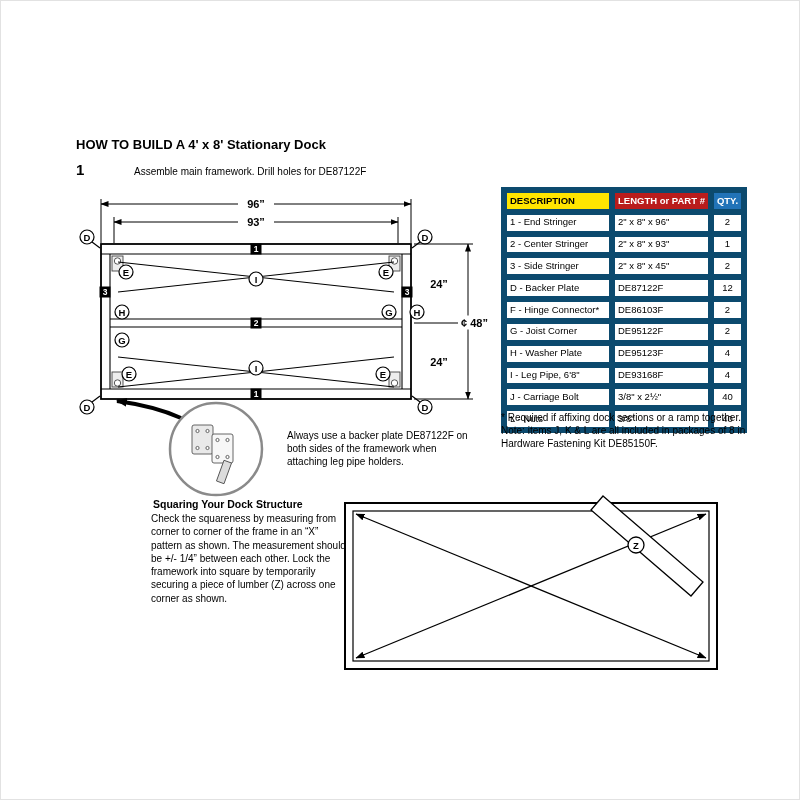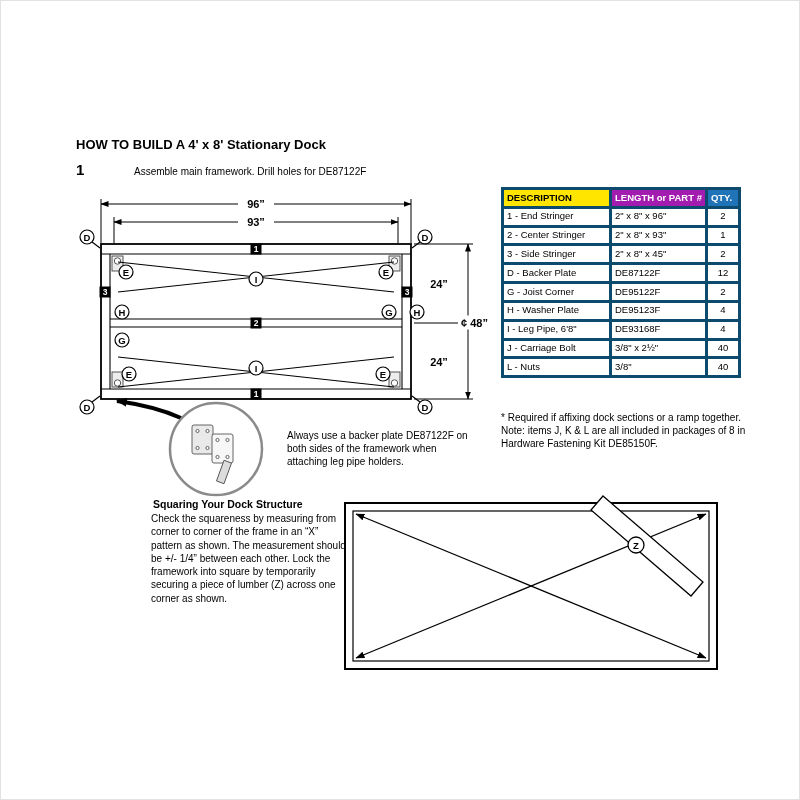--- a/index.html
+++ b/index.html
@@ -6,23 +6,23 @@
   html,body { background:#fff; }
   body { font-family:"Liberation Sans", sans-serif; color:#000; }
   #page { position:relative; width:800px; height:800px; background:#fff; border:1px solid #e2e2e2; overflow:hidden; }
   .abs { position:absolute; }
   .title { left:75px; top:136px; font-size:13px; font-weight:bold; }
   .step-num { left:75px; top:160px; font-size:15px; font-weight:bold; }
   .step-text { left:95px; top:165px; font-size:10px;margin-left:38px; }
   .callout-text { left:286px; top:428px; width:192px; font-size:10px; line-height:1.32; }
   .callout-text .b { font-weight:normal; }
   table.parts { border-collapse:collapse; background:#fff; }
-  table.parts th, table.parts td { border:3px solid #0c4a6e; font-size:9.5px; padding:1.5px 3px; line-height:1.35; white-space:nowrap; }
+  table.parts th, table.parts td { border:6px solid #0c4a6e; font-size:9.5px; padding:1.5px 3px; line-height:1.35; white-space:nowrap; }
   th.h-desc { background:#FFE500; color:#000; text-align:left; font-size:9px; }
-  th.h-part { background:#a21caf; color:#fff; text-align:left; font-size:9px; }
+  th.h-part { background:#b91c1c; color:#fff; text-align:left; font-size:9px; }
   th.h-qty  { background:#2173B8; color:#fff; text-align:left; font-size:9px; }
   td.c-qty { text-align:center; }
   .footnote { left:500px; top:410px; width:256px; font-size:10px; line-height:1.32; white-space:pre-line; }
   .sq-head { left:145px; top:497px; font-size:10.5px; font-weight:bold;margin-left:7px; }
   .sq-body { left:150px; top:511px; width:198px; font-size:10px; line-height:1.33; }
   text.dim { font:bold 11px "Liberation Sans", sans-serif; fill:#000; }
   text.boxlbl { font:bold 8.5px "Liberation Sans", sans-serif; fill:#fff; text-anchor:middle; }
   text.circlbl { font:bold 9.5px "Liberation Sans", sans-serif; fill:#000; text-anchor:middle; }
 </style>
 </head>
@@ -201,20 +201,25 @@
           <td>3 - Side Stringer</td>
           <td>2" x 8" x 45"</td>
           <td class="c-qty">2</td>
         </tr>
       <tr>
           <td>D - Backer Plate</td>
           <td>DE87122F</td>
           <td class="c-qty">12</td>
         </tr>
       <tr>
+          <td>F - Hinge Connector*</td>
+          <td>DE86103F</td>
+          <td class="c-qty">2</td>
+        </tr>
+      <tr>
           <td>G - Joist Corner</td>
           <td>DE95122F</td>
           <td class="c-qty">2</td>
         </tr>
       <tr>
           <td>H - Washer Plate</td>
           <td>DE95123F</td>
           <td class="c-qty">4</td>
         </tr>
       <tr>

